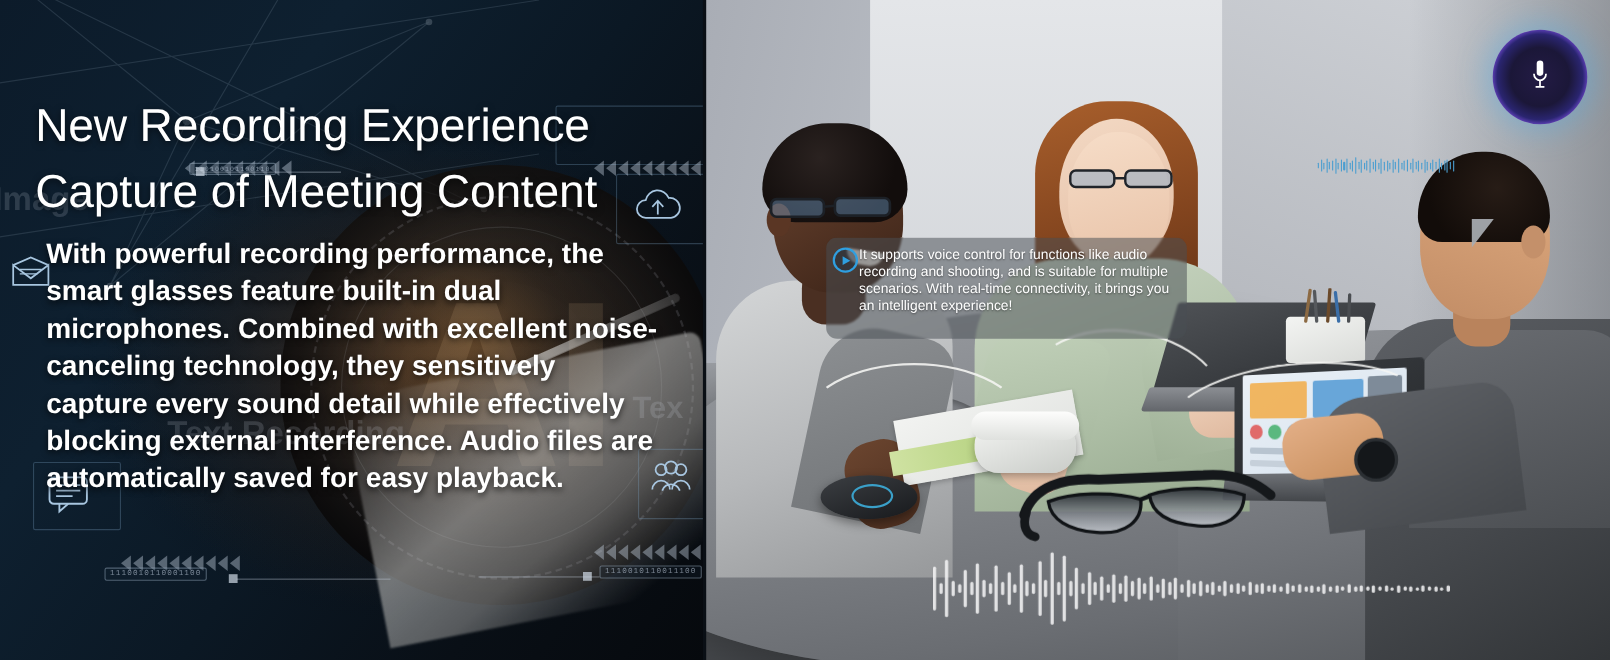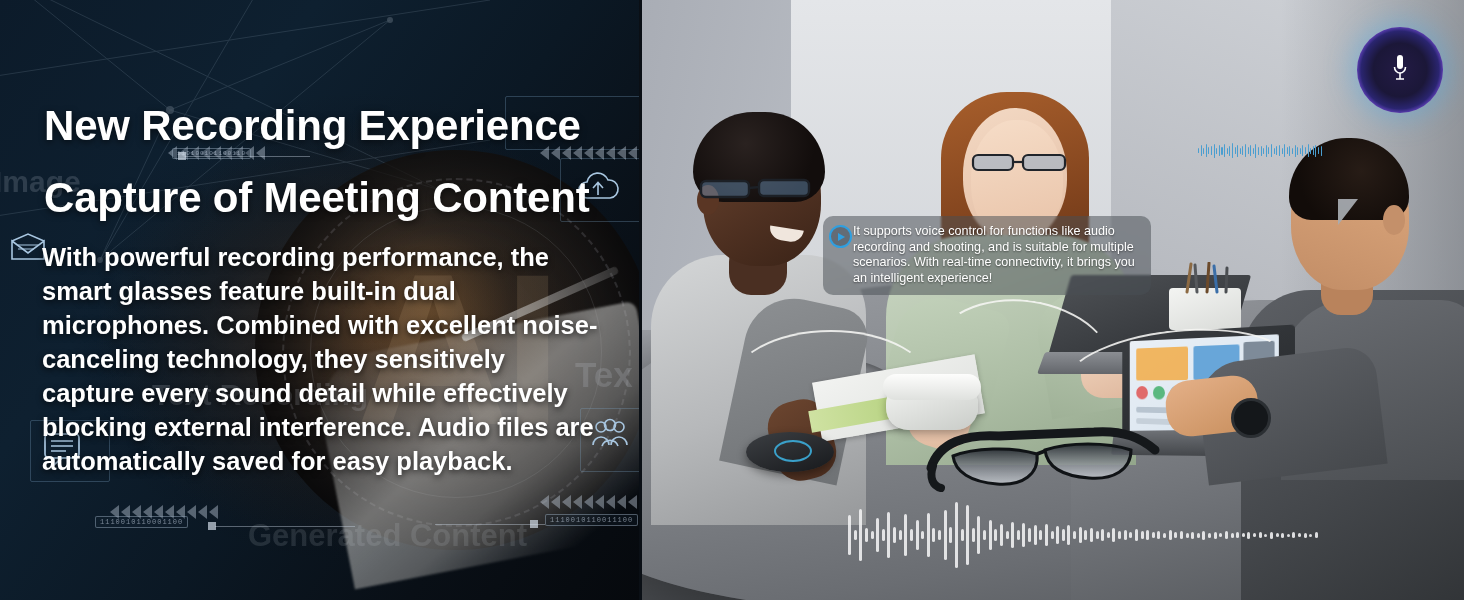--- a/index.html
+++ b/index.html
@@ -36,21 +36,21 @@
     transform:rotate(-11deg);border-radius:60px 10px 0 0;filter:blur(1px);}
   #stylus{position:absolute;left:455px;top:300px;width:170px;height:8px;border-radius:4px;
     background:linear-gradient(90deg,rgba(215,215,213,.75),rgba(140,140,140,.25));transform:rotate(-24deg);filter:blur(.6px);}
 
   
   .wm{position:absolute;color:rgba(215,222,232,.17);font-weight:bold;white-space:nowrap;
       font-family:"Liberation Sans",sans-serif;}
   #wm-speech{left:520px;top:102px;font-size:31px;}
   #wm-image{left:-6px;top:165px;font-size:30px;}
   #wm-textgen{left:152px;top:378px;font-size:30px;}
-  #wm-text{left:575px;top:355px;font-size:35px;}
+  #wm-text{left:575px;top:355px;font-size:28px;}
   #wm-genctl{left:248px;top:518px;font-size:31px;color:rgba(215,222,232,.13);}
 
   
   .hud-box{position:absolute;border:1px solid rgba(125,165,200,.30);border-radius:2px;}
   #box-speech{left:505px;top:96px;width:136px;height:52px;}
   #box-cloud{left:560px;top:158px;width:82px;height:62px;}
   #box-chat{left:30px;top:420px;width:78px;height:60px;}
   #box-people{left:580px;top:408px;width:62px;height:62px;}
   .hud-icon{position:absolute;color:rgba(168,198,224,.42);}
   #icon-cloud{left:576px;top:170px;font-size:34px;}
@@ -79,22 +79,22 @@
   #sl1{left:215px;top:526px;width:140px;}
   #sl2{left:435px;top:524px;width:110px;}
   #sl3{left:185px;top:156px;width:125px;}
   .sknob{position:absolute;width:8px;height:8px;background:rgba(215,225,238,.68);}
   #sk1{left:208px;top:522px;}
   #sk2{left:530px;top:520px;}
   #sk3{left:178px;top:152px;}
 
   
   #left-copy{position:absolute;left:32px;top:84px;width:580px;}
-  #headline-1,#headline-2{color:#ffffff;font-size:42px;line-height:60px;font-weight:bold;
-    letter-spacing:-.2px;text-shadow:0 2px 7px rgba(0,0,0,.60);margin:12px;}
+  #headline-1,#headline-2{color:#ffffff;font-size:42px;line-height:60px;font-weight:normal;
+    letter-spacing:-.2px;text-shadow:0 2px 7px rgba(0,0,0,.60);margin:0;}
   #body-copy{margin:10px 0 0 10px;color:#ffffff;font-size:25.5px;line-height:34px;font-weight:bold;
     text-shadow:0 2px 6px rgba(0,0,0,.72);width:560px;}
 
   
   #right-panel{position:absolute;left:641px;top:0;width:823px;height:600px;overflow:hidden;
     background:linear-gradient(180deg,#c9ccd2 0%,#c2c5cb 28%,#b9bcc2 46%,#8e9196 58%,#6e7176 72%,#4c4f53 100%);}
   
   #wall-l{position:absolute;left:0;top:0;width:215px;height:330px;background:linear-gradient(100deg,#a9adb5,#babec5);}
   #wall-c{position:absolute;left:150px;top:0;width:330px;height:300px;background:linear-gradient(180deg,#e4e6e9,#d3d6da);}
   #wall-r{position:absolute;left:470px;top:0;width:360px;height:340px;background:linear-gradient(200deg,#cfd2d7,#b3b6bc);}
@@ -209,21 +209,21 @@
   #cab3{left:420px;top:330px;width:230px;height:90px;transform:rotate(-6deg);}
 
   
   #mic-badge{position:absolute;left:1357px;top:27px;width:86px;height:86px;border-radius:50%;
     background:radial-gradient(circle at 50% 50%,#231b45 0%,#1b1738 44%,#2a2570 64%,#7b4fe0 76%,#35d6e8 90%,rgba(60,220,235,.25) 100%);
     box-shadow:0 0 26px 7px rgba(70,170,235,.38);display:flex;align-items:center;justify-content:center;z-index:7;}
   #mic-glyph{width:16px;height:34px;position:relative;}
 
   .bubble{position:absolute;z-index:6;border-radius:10px;color:#fff;
      font-family:"Liberation Sans",sans-serif;text-shadow:0 1px 2px rgba(0,0,0,.5);}
-  #bubble-left{left:823px;top:216px;width:288px;padding:8px 10px 9px 30px;font-size:12.6px;line-height:15.6px;
+  #bubble-left{left:751px;top:216px;width:288px;padding:8px 10px 22px 30px;font-size:12.6px;line-height:15.6px;
      background:rgba(72,78,84,.52);backdrop-filter:blur(1px);}
   #play-icon{position:absolute;left:6px;top:9px;width:19px;height:19px;border-radius:50%;
      border:2px solid #2f9fe0;background:rgba(20,40,60,.35);display:flex;align-items:center;justify-content:center;}
   #play-tri{width:0;height:0;border-top:4.5px solid transparent;border-bottom:4.5px solid transparent;
      border-left:7px solid #2f9fe0;margin-left:2px;}
   #bubble-right{left:1130px;top:140px;width:258px;padding:16px 12px 11px 12px;font-size:13.4px;line-height:17.6px;
      background:rgba(168,172,177,.93);}
   #bubble-right-tail{position:absolute;left:1338px;top:199px;width:0;height:0;z-index:6;
      border-left:20px solid rgba(168,172,177,.93);border-bottom:26px solid transparent;}
   #rb-wave{position:absolute;left:1198px;top:142px;width:124px;height:17px;display:flex;align-items:center;
@@ -261,21 +261,20 @@
     <div id="lens"></div>
     <div id="lens-ring1"></div>
     <div id="lens-ring2"></div>
     <div id="lens-ai">AI</div>
     <div id="hand"></div>
     <div id="stylus"></div>
 
     <div class="wm" id="wm-image">Image</div>
     <div class="wm" id="wm-textgen">Text Recording</div>
     <div class="wm" id="wm-text">Tex</div>
-    <div class="wm" id="wm-genctl">Generated Content</div>
 
     <div class="hud-box" id="box-speech"></div>
     <div class="hud-box" id="box-cloud"></div>
     <div class="hud-box" id="box-chat"></div>
     <div class="hud-box" id="box-people"></div>
 
     <svg class="hud-icon" id="icon-cloud" width="44" height="36" viewBox="0 0 44 36">
       <path d="M11 28 a8 8 0 0 1 0-16 a11 11 0 0 1 21-2 a8 8 0 0 1 2 18 Z" fill="none" stroke="#a8c6e0" stroke-width="1.6"></path>
       <path d="M22 25 L22 13 M17 18 L22 12.5 L27 18" fill="none" stroke="#a8c6e0" stroke-width="1.6"></path>
     </svg>

